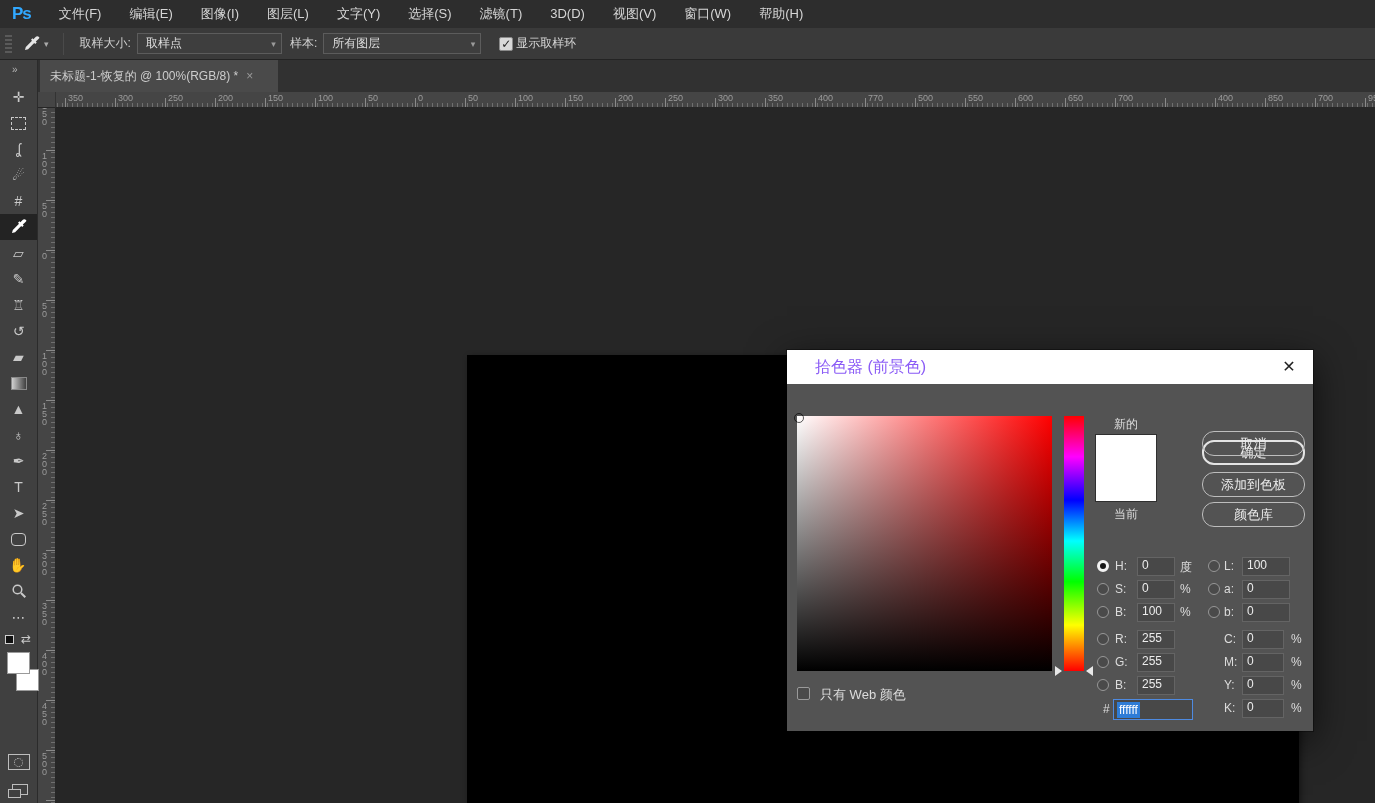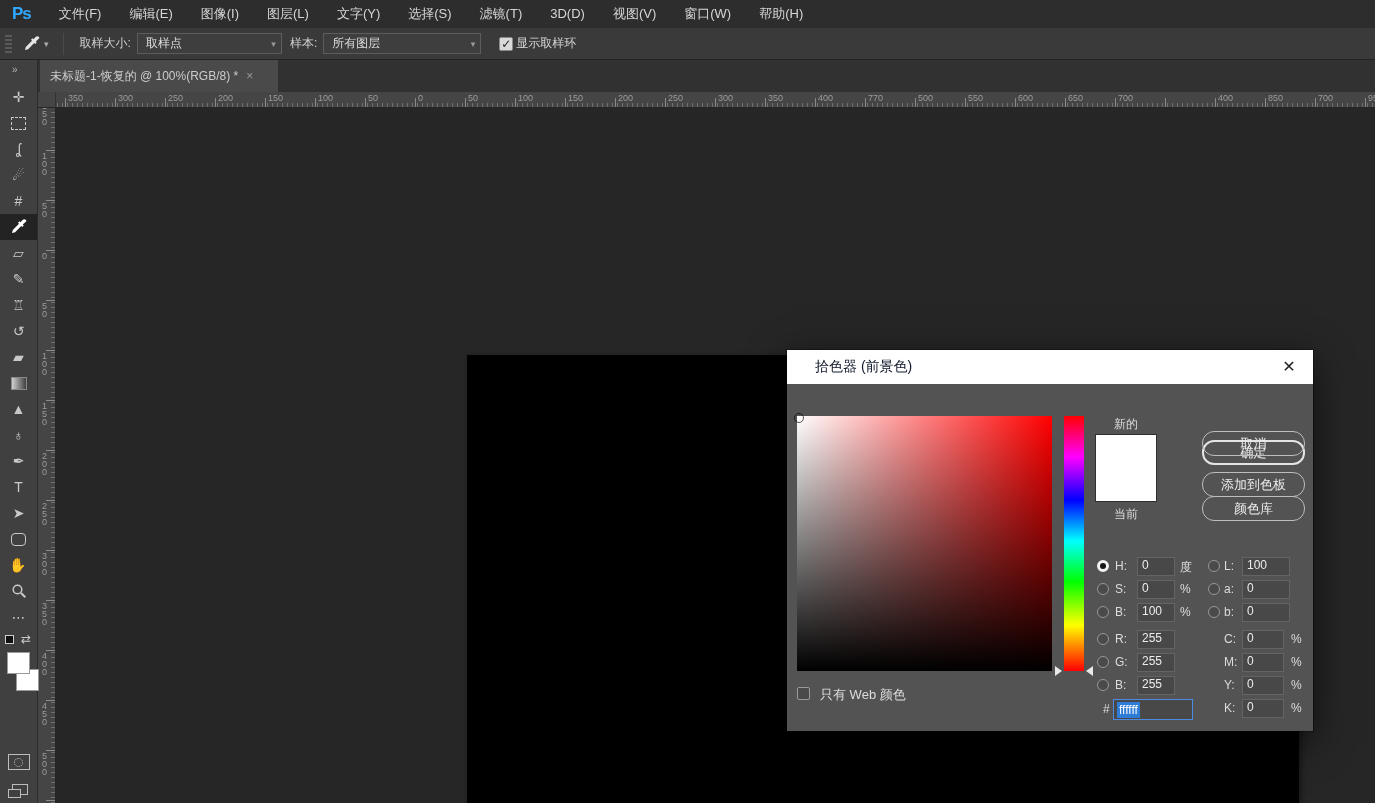--- a/index.html
+++ b/index.html
@@ -79,40 +79,40 @@
   
   .workspace { position:absolute; left:56px; top:108px; width:1319px; height:695px; background:#262626; }
   .canvas { position:absolute; left:411px; top:247px; width:832px; height:556px; background:#000;
     box-shadow:2px 2px 6px rgba(0,0,0,0.45); }
 
   
   .dialog { position:absolute; left:787px; top:350px; width:526px; height:381px; background:#535353;
     box-shadow:0 10px 36px rgba(0,0,0,0.65), 0 0 0 1px rgba(0,0,0,0.35); z-index:40; }
   .dlg-title { position:absolute; left:0; top:0; width:100%; height:34px; background:#ffffff;
     display:flex; align-items:center; }
-  .dlg-title .dt-text { color:#0f172a; font-size:14px; margin-left:28px; }
+  .dlg-title .dt-text { color:#8b5cf6; font-size:16px; margin-left:28px; }
   .dlg-title .dt-close { position:absolute; right:14px; top:7px; width:20px; height:20px;
     color:#222; font-size:16px; text-align:center; line-height:20px; }
   .sv-field { position:absolute; left:10px; top:66px; width:255px; height:255px;
     background:linear-gradient(to top,#000,rgba(0,0,0,0)),linear-gradient(to right,#fff,#f00); }
   .sv-cursor { position:absolute; left:-3px; top:-3px; width:10px; height:10px; border:1px solid rgba(0,0,0,0.65); border-radius:50%; }
   .hue-bar { position:absolute; left:277px; top:66px; width:20px; height:255px;
     background:linear-gradient(to bottom,#f00 0%,#f0f 16%,#00f 33%,#0ff 49%,#0f0 65%,#ff0 82%,#f00 100%); }
   .hue-arrow { position:absolute; width:0; height:0; border-top:5px solid transparent; border-bottom:5px solid transparent; }
   .hue-left { left:268px; top:316px; border-left:7px solid #e8e8e8; }
   .hue-right { left:299px; top:316px; border-right:7px solid #e8e8e8; }
   .swatch-new-label { position:absolute; left:308px; top:66px; width:62px; text-align:center; color:#dcdcdc; font-size:12px; }
   .nc-swatch { position:absolute; left:308px; top:84px; width:62px; height:68px; background:#fff; border:1px solid #2f2f2f; }
   .swatch-cur-label { position:absolute; left:308px; top:156px; width:62px; text-align:center; color:#dcdcdc; font-size:12px; }
   .dlg-btn { position:absolute; left:415px; width:103px; height:25px; border:1px solid #bdbdbd; border-radius:12px;
     background:transparent; color:#ececec; font-size:13px; display:flex; align-items:center; justify-content:center; }
   .btn-ok { top:48px; border-width:2px; border-color:#e4e4e4;margin-top:42px; }
   .btn-cancel { top:81px; }
   .btn-add { top:122px; }
-  .btn-lib { top:146px; }
+  .btn-lib { top:152px; }
   .fld-row { position:absolute; height:19px; }
   .radio { position:absolute; width:12px; height:12px; border:1px solid #979797; border-radius:50%;
     background:#4a4a4a; top:3px; }
   .radio.sel { border:3px solid #f2f2f2; background:#161616; }
   .fld-label { position:absolute; color:#dcdcdc; font-size:12px; top:2px; }
   .fld-input { position:absolute; top:0; height:19px; background:#484848; border:1px solid #646464;
     color:#ececec; font-size:12px; padding:0 4px; font-family:"Liberation Sans","DejaVu Sans",sans-serif; }
   .fld-unit { position:absolute; color:#dcdcdc; font-size:12px; top:2px; }
   .hex-wrap { position:absolute; left:316px; top:349px; }
   .hex-hash { position:absolute; left:0; top:3px; color:#dcdcdc; font-size:12px; }

